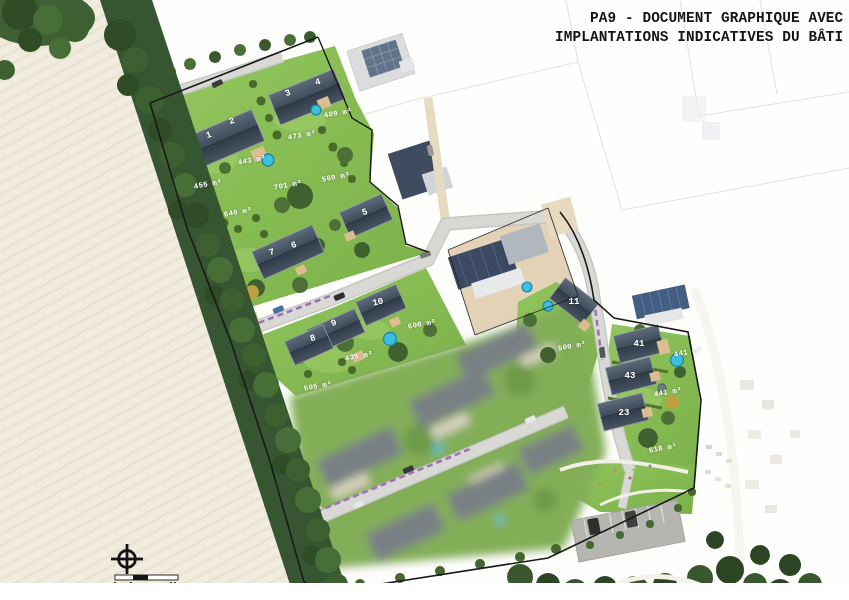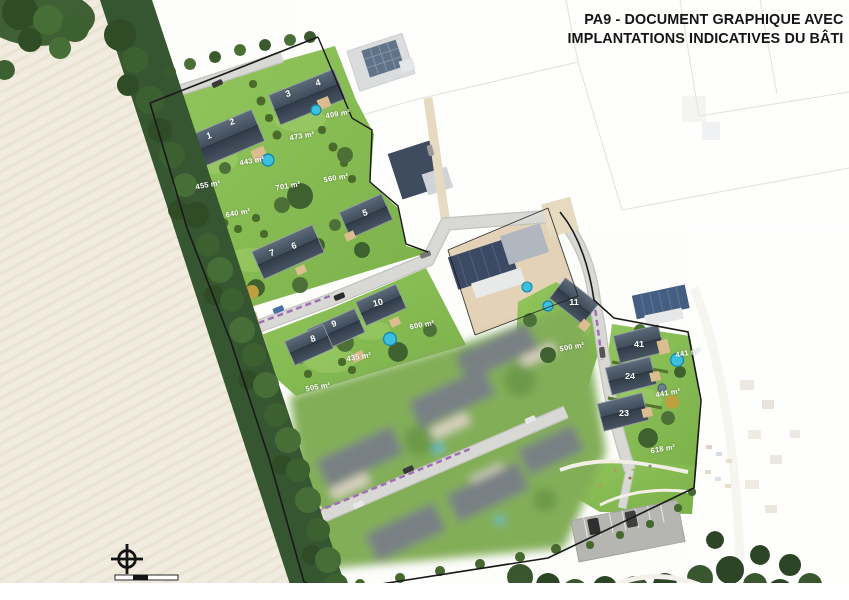--- a/index.html
+++ b/index.html
@@ -1,17 +1,17 @@
 <!DOCTYPE html>
 <html><head>
 <meta charset="utf-8">
 <style>
   html,body{margin:0;padding:0;background:#ffffff;}
   .stage{position:relative;width:849px;height:583px;overflow:hidden;background:#8b5cf6;
-         font-family:Liberation Sans, sans-serif;}
+         font-family:Liberation Mono, monospace;}
   .stage svg{position:absolute;left:0;top:0;}
   .title{position:absolute;top:9px;right:6px;text-align:right;font-weight:800;font-size:15px;
          line-height:19px;color:#151515;letter-spacing:.1px;white-space:nowrap;
          transform:scaleX(.96);transform-origin:100% 0;}
   .lnum{position:absolute;color:#fff;font-weight:700;font-size:9px;line-height:1;
         transform:translate(-50%,-50%) rotate(var(--r,0deg));
         text-shadow:0 0 2px rgba(25,35,15,.5);}
   .larea{position:absolute;color:#fff;font-weight:700;font-size:7.5px;line-height:1;
         letter-spacing:.2px;transform:translate(-50%,-50%) rotate(var(--r,-10deg));
         text-shadow:0 0 2px rgba(25,35,15,.5);}
@@ -452,21 +452,21 @@
 <span class="lnum" style="left:288px;top:94px;--r:-18deg">3</span>
 <span class="lnum" style="left:318px;top:83px;--r:-18deg">4</span>
 <span class="lnum" style="left:365px;top:213px;--r:-18deg">5</span>
 <span class="lnum" style="left:294px;top:246px;--r:-18deg">6</span>
 <span class="lnum" style="left:272px;top:253px;--r:-18deg">7</span>
 <span class="lnum" style="left:313px;top:339px;--r:-18deg">8</span>
 <span class="lnum" style="left:334px;top:324px;--r:-18deg">9</span>
 <span class="lnum" style="left:378px;top:303px;--r:-15deg">10</span>
 <span class="lnum" style="left:574px;top:302px;--r:0deg">11</span>
 <span class="lnum" style="left:624px;top:413px;--r:0deg">23</span>
-<span class="lnum" style="left:630px;top:376px;--r:0deg">24</span>
+<span class="lnum" style="left:630px;top:376px;--r:0deg">43</span>
 <span class="lnum" style="left:639px;top:344px;--r:0deg">41</span>
 
 <span class="larea" style="left:208px;top:185px">455 m²</span>
 <span class="larea" style="left:252px;top:161px">443 m²</span>
 <span class="larea" style="left:302px;top:136px">473 m²</span>
 <span class="larea" style="left:338px;top:114px">409 m²</span>
 <span class="larea" style="left:336px;top:178px">560 m²</span>
 <span class="larea" style="left:288px;top:186px">701 m²</span>
 <span class="larea" style="left:238px;top:213px">640 m²</span>
 <span class="larea" style="left:318px;top:387px">505 m²</span>

